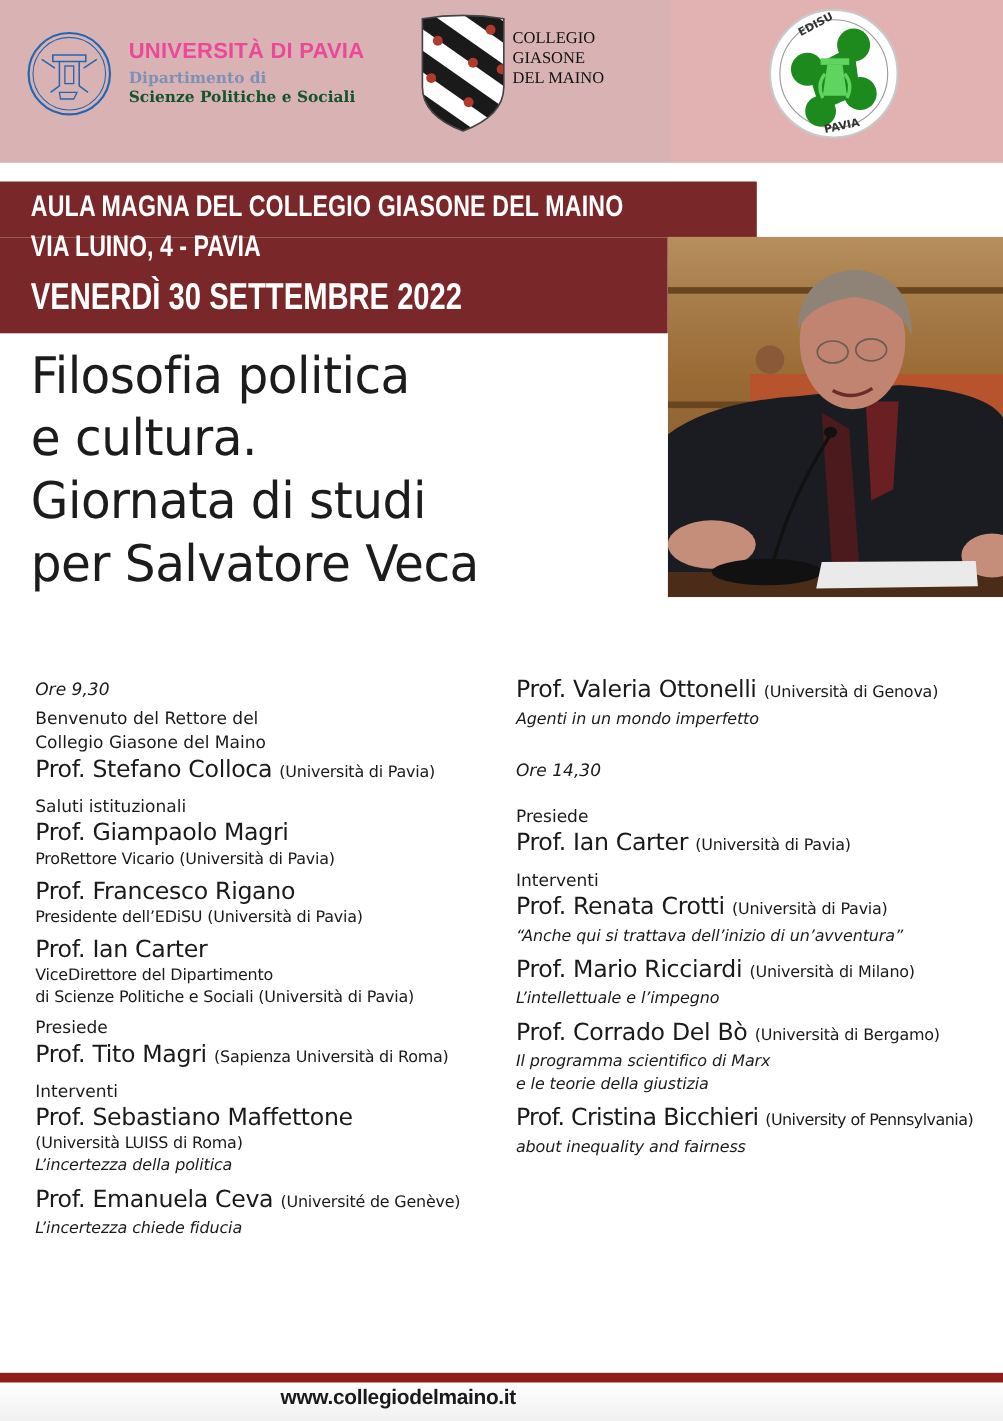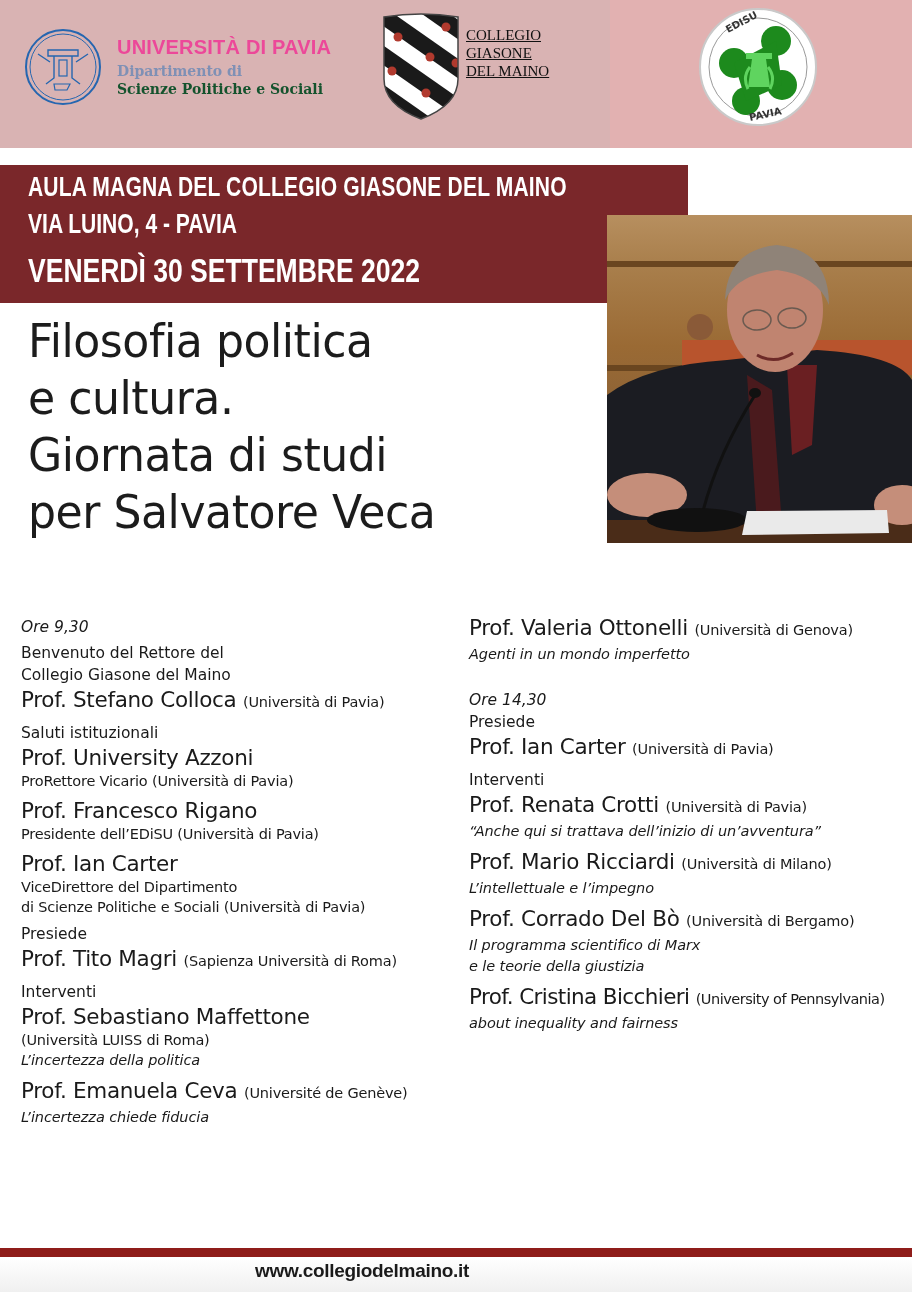--- a/index.html
+++ b/index.html
@@ -10,41 +10,41 @@
   .header { position: absolute; left: 0; top: 0; width: 912px; height: 148px; }
   .header-left { position: absolute; left: 0; top: 0; width: 610px; height: 148px; }
   .header-right { position: absolute; left: 610px; top: 0; width: 302px; height: 148px; }
 
   .unipv-seal { position: absolute; left: 24px; top: 28px; width: 78px; height: 78px; }
   .unipv-text { position: absolute; left: 117px; top: 36px; }
   .unipv-name { font-family: "Liberation Sans", sans-serif; font-weight: bold; font-size: 20px; letter-spacing: 0.2px; }
   .unipv-dept { font-family: "DejaVu Serif", serif; font-size: 14px; line-height: 18px; margin-top: 3px; font-weight: bold; }
 
   .collegio-shield { position: absolute; left: 380px; top: 13px; width: 82px; height: 108px; }
-  .collegio-text { position: absolute; left: 466px; top: 26px; font-family: "Liberation Serif", serif; font-size: 15px; line-height: 18px; color: #111; text-decoration: underline; }
+  .collegio-text { position: absolute; left: 466px; top: 26px; font-family: "Liberation Serif", serif; font-size: 15px; line-height: 18px; color: #111; }
 
   .edisu-logo { position: absolute; left: 698px; top: 7px; width: 120px; height: 120px; }
 
   
   .band-top { position: absolute; left: 0; top: 165px; width: 688px; height: 51px; }
   .band-bottom { position: absolute; left: 0; top: 216px; width: 607px; height: 87px; }
   .band-text { position: absolute; left: 28px; color: #fff; font-family: "Liberation Sans", sans-serif; font-weight: bold; transform-origin: left top; white-space: nowrap; }
   .band-line1 { top: 172px; font-size: 27px; transform: scaleX(0.78); letter-spacing: 0.2px; }
   .band-line2 { top: 209px; font-size: 27px; transform: scaleX(0.78); }
   .band-line3 { top: 251px; font-size: 34px; transform: scaleX(0.78); }
 
   
   .photo { position: absolute; left: 607px; top: 215px; width: 305px; height: 328px; overflow: hidden; }
 
   
   .title { position: absolute; left: 28px; top: 313px; font-family: "DejaVu Sans", sans-serif; font-size: 46px; line-height: 57px; color: #1c1c1c; letter-spacing: -0.5px; transform: scaleX(0.96); transform-origin: left top; }
 
   
   .col { position: absolute; font-family: "DejaVu Sans", sans-serif; color: #1a1a1a; }
-  .col-left { left: 21px; top: 616px; width: 430px; }
+  .col-left { left: 32px; top: 616px; width: 430px; }
   .col-right { left: 469px; top: 614px; width: 440px; }
   .block { margin-bottom: 6px; }
   .time { font-style: italic; font-size: 15.5px; line-height: 22px; }
   .label { font-size: 15.5px; line-height: 22px; }
   .name { font-size: 21.5px; line-height: 27px; letter-spacing: -0.3px; white-space: nowrap; }
   .aff { font-size: 14.5px; letter-spacing: -0.2px; }
   .role { font-size: 14.5px; line-height: 20px; letter-spacing: -0.2px; white-space: nowrap; }
   .talk { font-style: italic; font-size: 14.5px; line-height: 21px; letter-spacing: -0.1px; white-space: nowrap; }
 
   
@@ -178,21 +178,21 @@
 <div class="col col-left">
   <div class="block">
     <div class="time" style="margin-bottom:4px;">Ore 9,30</div>
     <div class="label">Benvenuto del Rettore del</div>
     <div class="label">Collegio Giasone del Maino</div>
     <div class="name"><span>Prof. Stefano Colloca</span> <span class="aff">(Università di Pavia)</span></div>
   </div>
 
   <div class="block">
     <div class="label">Saluti istituzionali</div>
-    <div class="name">Prof. University Azzoni</div>
+    <div class="name">Prof. Giampaolo Magri</div>
     <div class="role">ProRettore Vicario (Università di Pavia)</div>
   </div>
 
   <div class="block">
     <div class="name">Prof. Francesco Rigano</div>
     <div class="role">Presidente dell’EDiSU (Università di Pavia)</div>
   </div>
 
   <div class="block">
     <div class="name">Prof. Ian Carter</div>
@@ -218,21 +218,21 @@
   </div>
 </div>
 
 <div class="col col-right">
   <div class="block" style="margin-bottom:24px;">
     <div class="name"><span>Prof. Valeria Ottonelli</span> <span class="aff">(Università di Genova)</span></div>
     <div class="talk">Agenti in un mondo imperfetto</div>
   </div>
 
   <div class="block">
-    <div class="time" style="margin-bottom:0;">Ore 14,30</div>
+    <div class="time" style="margin-bottom:20px;">Ore 14,30</div>
     <div class="label">Presiede</div>
     <div class="name"><span>Prof. Ian Carter</span> <span class="aff">(Università di Pavia)</span></div>
   </div>
 
   <div class="block">
     <div class="label">Interventi</div>
     <div class="name"><span>Prof. Renata Crotti</span> <span class="aff">(Università di Pavia)</span></div>
     <div class="talk">“Anche qui si trattava dell’inizio di un’avventura”</div>
   </div>
 

